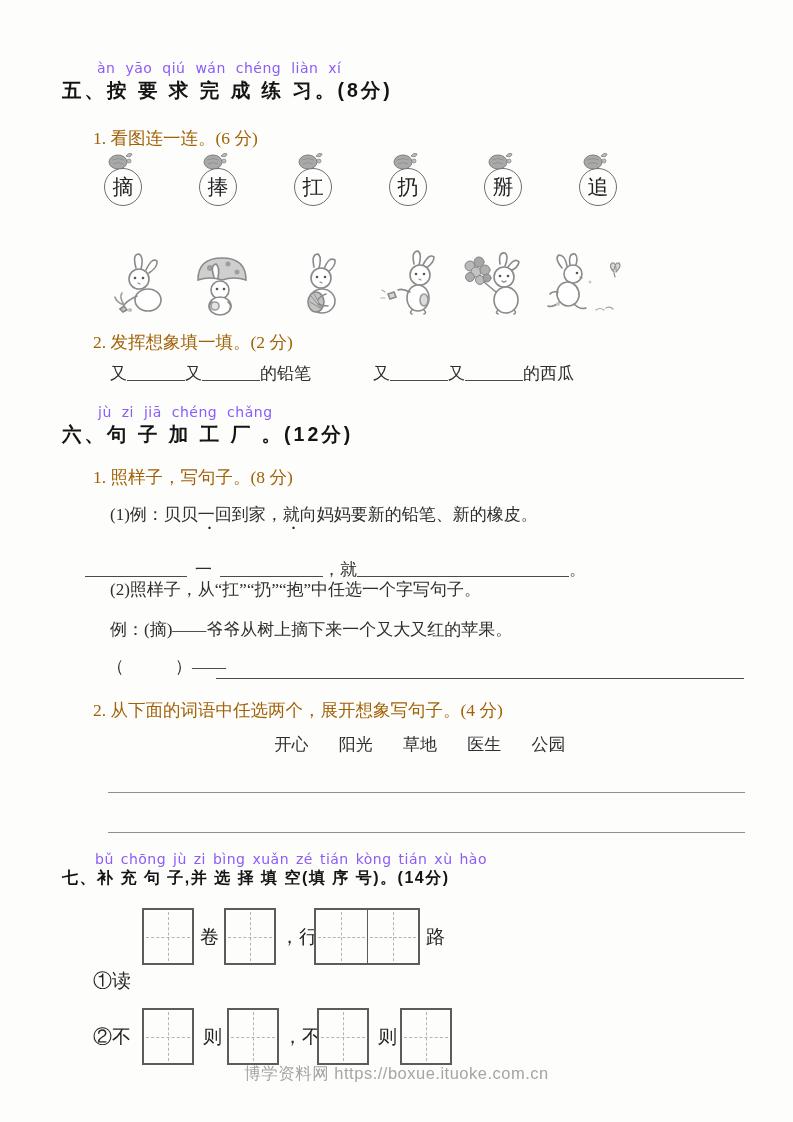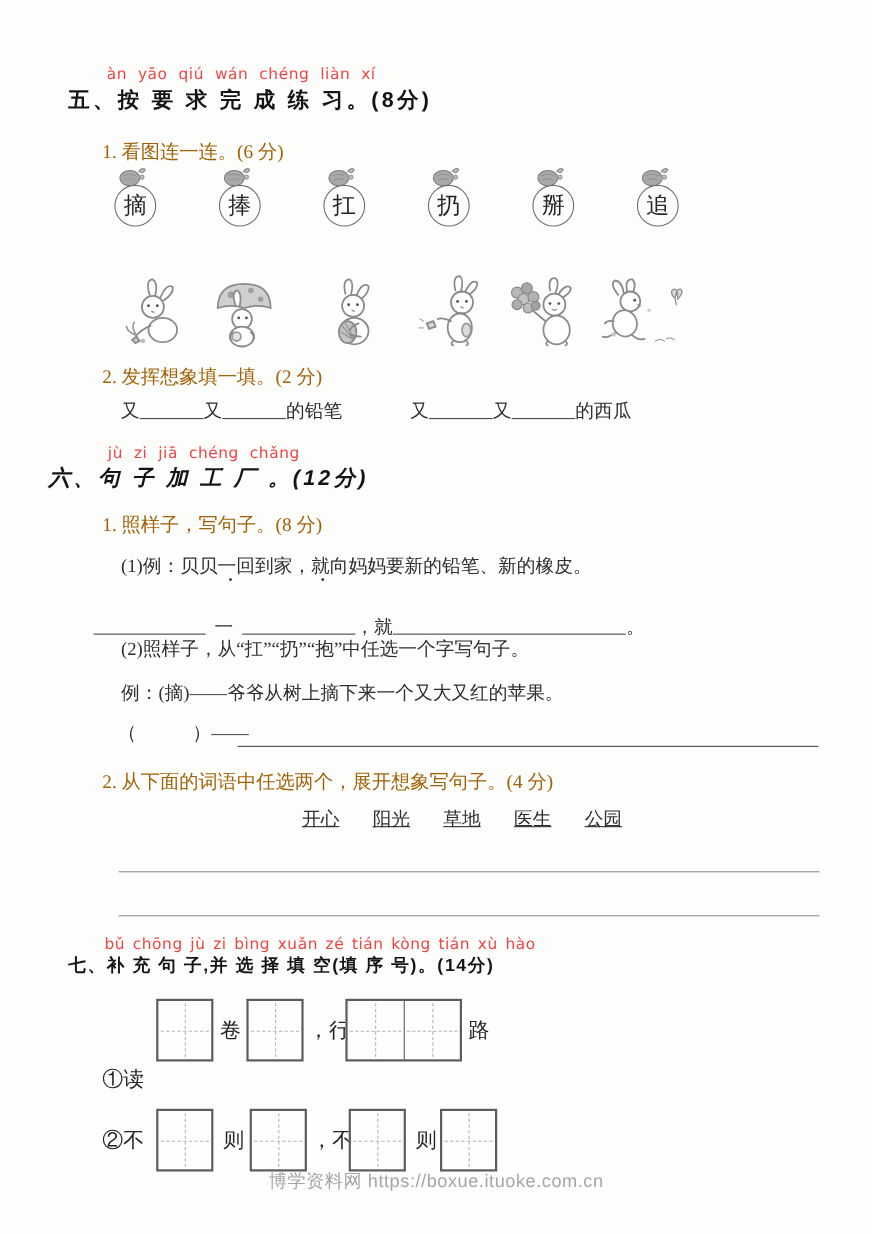--- a/index.html
+++ b/index.html
@@ -5,21 +5,21 @@
   html,body{margin:0;padding:0;background:#e8e8e8;}
   .page{
     position:relative;width:793px;height:1122px;margin:0 auto;
     background:#fdfdfc;overflow:hidden;
     font-family:"Liberation Serif","DejaVu Serif",serif;
     color:#333;
   }
   .abs{position:absolute;}
   .pinyin{
     font-family:"DejaVu Sans","Liberation Sans",sans-serif;
-    font-size:14px;color:#ef4444;word-spacing:5px;letter-spacing:.5px;white-space:nowrap;
+    font-size:14px;color:#8b5cf6;word-spacing:5px;letter-spacing:.5px;white-space:nowrap;
   }
   .sec-title{
     font-family:"Liberation Sans","DejaVu Sans",sans-serif;
     font-weight:bold;font-size:19.5px;color:#141414;letter-spacing:3px;white-space:nowrap;margin:0;
   }
   .sec-title.tight{letter-spacing:1.5px;font-size:16px;}
   .q-label{font-size:17.5px;color:#a16207;white-space:nowrap;}
   .body-text{font-size:17px;color:#2e2e2e;white-space:nowrap;}
   .blank{
     display:inline-block;border-bottom:1.5px solid #4a4a4a;height:1em;
@@ -42,21 +42,21 @@
   .tzg::after{content:"";position:absolute;top:50%;left:2px;right:2px;border-top:1px dashed #b4b4b4;}
   .tzg-double{
     position:absolute;width:106px;height:57px;border:2px solid #5c5c5c;background:#fdfdfc;box-sizing:border-box;
     display:flex;
   }
   .tzg-cell{position:relative;flex:1;}
   .tzg-cell:first-child{border-right:1.5px solid #5c5c5c;}
   .tzg-cell::before{content:"";position:absolute;left:50%;top:2px;bottom:2px;border-left:1px dashed #b4b4b4;}
   .tzg-cell::after{content:"";position:absolute;top:50%;left:2px;right:2px;border-top:1px dashed #b4b4b4;}
   .grid-label{font-size:19px;color:#242424;white-space:nowrap;}
-  .word5{margin:0 13px;text-decoration:underline;}
+  .word5{margin:0 13px;}
   .footer{
     position:absolute;left:0;right:0;top:1063px;text-align:center;
     font-family:"Liberation Sans","DejaVu Sans",sans-serif;
     font-size:16.5px;color:#a5a5a5;letter-spacing:.5px;
   }
   .footer a{color:#a5a5a5;text-decoration:none;}
   svg{display:block;}
 </style>
 </head>
 <body>
@@ -238,21 +238,21 @@
     </svg>
   </div>
 
   <div class="abs q-label" style="left:93px;top:330px;">2. 发挥想象填一填。(2 分)</div>
 
   <div class="abs body-text" style="left:110px;top:362px;">
     <span>又</span><span class="blank" style="width:58px;"></span><span>又</span><span class="blank" style="width:58px;"></span><span>的铅笔</span><span style="display:inline-block;width:62px;"></span><span>又</span><span class="blank" style="width:58px;"></span><span>又</span><span class="blank" style="width:58px;"></span><span>的西瓜</span>
   </div>
 
   <div class="abs pinyin" style="left:98px;top:404px;">jù  zi  jiā chéng chǎng</div>
-  <h2 class="abs sec-title" style="left:44px;top:421px;font-style:italic;">六、句 子 加 工  厂 。(12分)</h2>
+  <h2 class="abs sec-title" style="left:62px;top:421px;">六、句 子 加 工  厂 。(12分)</h2>
 
   <div class="abs q-label" style="left:93px;top:465px;">1. 照样子，写句子。(8 分)</div>
 
   <div class="abs body-text" style="left:110px;top:503px;">(1)例：贝贝一回到家，就向妈妈要新的铅笔、新的橡皮。</div>
   <span class="emph-dot" style="left:207px;top:520px;">·</span>
   <span class="emph-dot" style="left:291px;top:520px;">·</span>
 
   <div class="abs body-text" style="left:85px;top:558px;">
     <span class="blank" style="width:102px;"></span><span style="margin:0 8px;">一</span><span class="blank" style="width:103px;"></span><span>，就</span><span class="blank" style="width:212px;"></span><span>。</span>
   </div>

